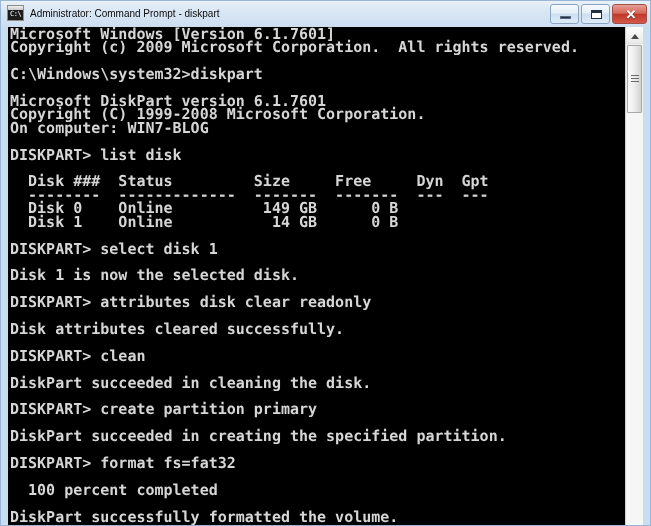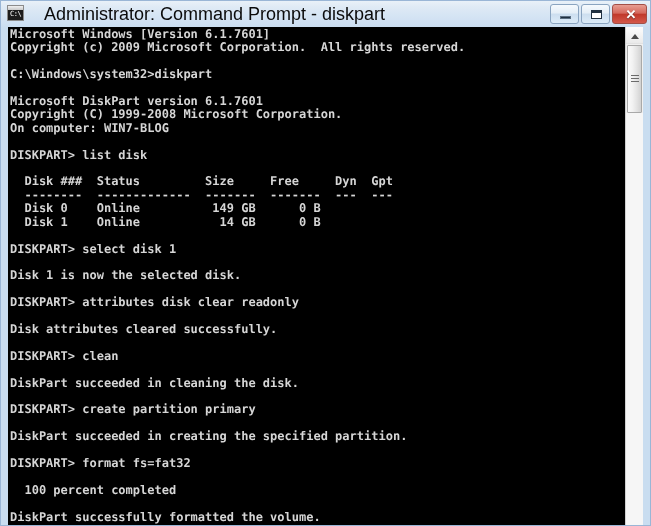--- a/index.html
+++ b/index.html
@@ -77,25 +77,25 @@
     top: 4px;
     color: #ffffff;
     font-family: "DejaVu Sans Mono", monospace;
     font-size: 7px;
     line-height: 8px;
     letter-spacing: -0.5px;
   }
 
   #title-text {
     position: absolute;
-    left: 43px;
+    left: 29px;
     top: 4px;
     height: 18px;
     line-height: 18px;
-    font-size: 18px;
+    font-size: 10px;
     color: #0b0b0b;
     white-space: nowrap;
     font-family: "Liberation Sans", sans-serif;
   }
 
   
   .winbtn {
     position: absolute;
     top: 3px;
     height: 20px;
@@ -169,21 +169,21 @@
 
   #console {
     position: absolute;
     left: 0;
     top: 0;
     width: 617px;
     height: 498px;
     background: #000000;
     color: #d6d6d6;
     font-family: "DejaVu Sans Mono", "Liberation Mono", monospace;
-    font-size: 12px;
+    font-size: 15px;
     line-height: 13.42px;
     white-space: pre;
     overflow: hidden;
     padding: 1px 0 0 2px;
     box-sizing: border-box;
     letter-spacing: 0px;
     font-weight: bold;
     text-rendering: geometricPrecision;
   }
   #console .line {

